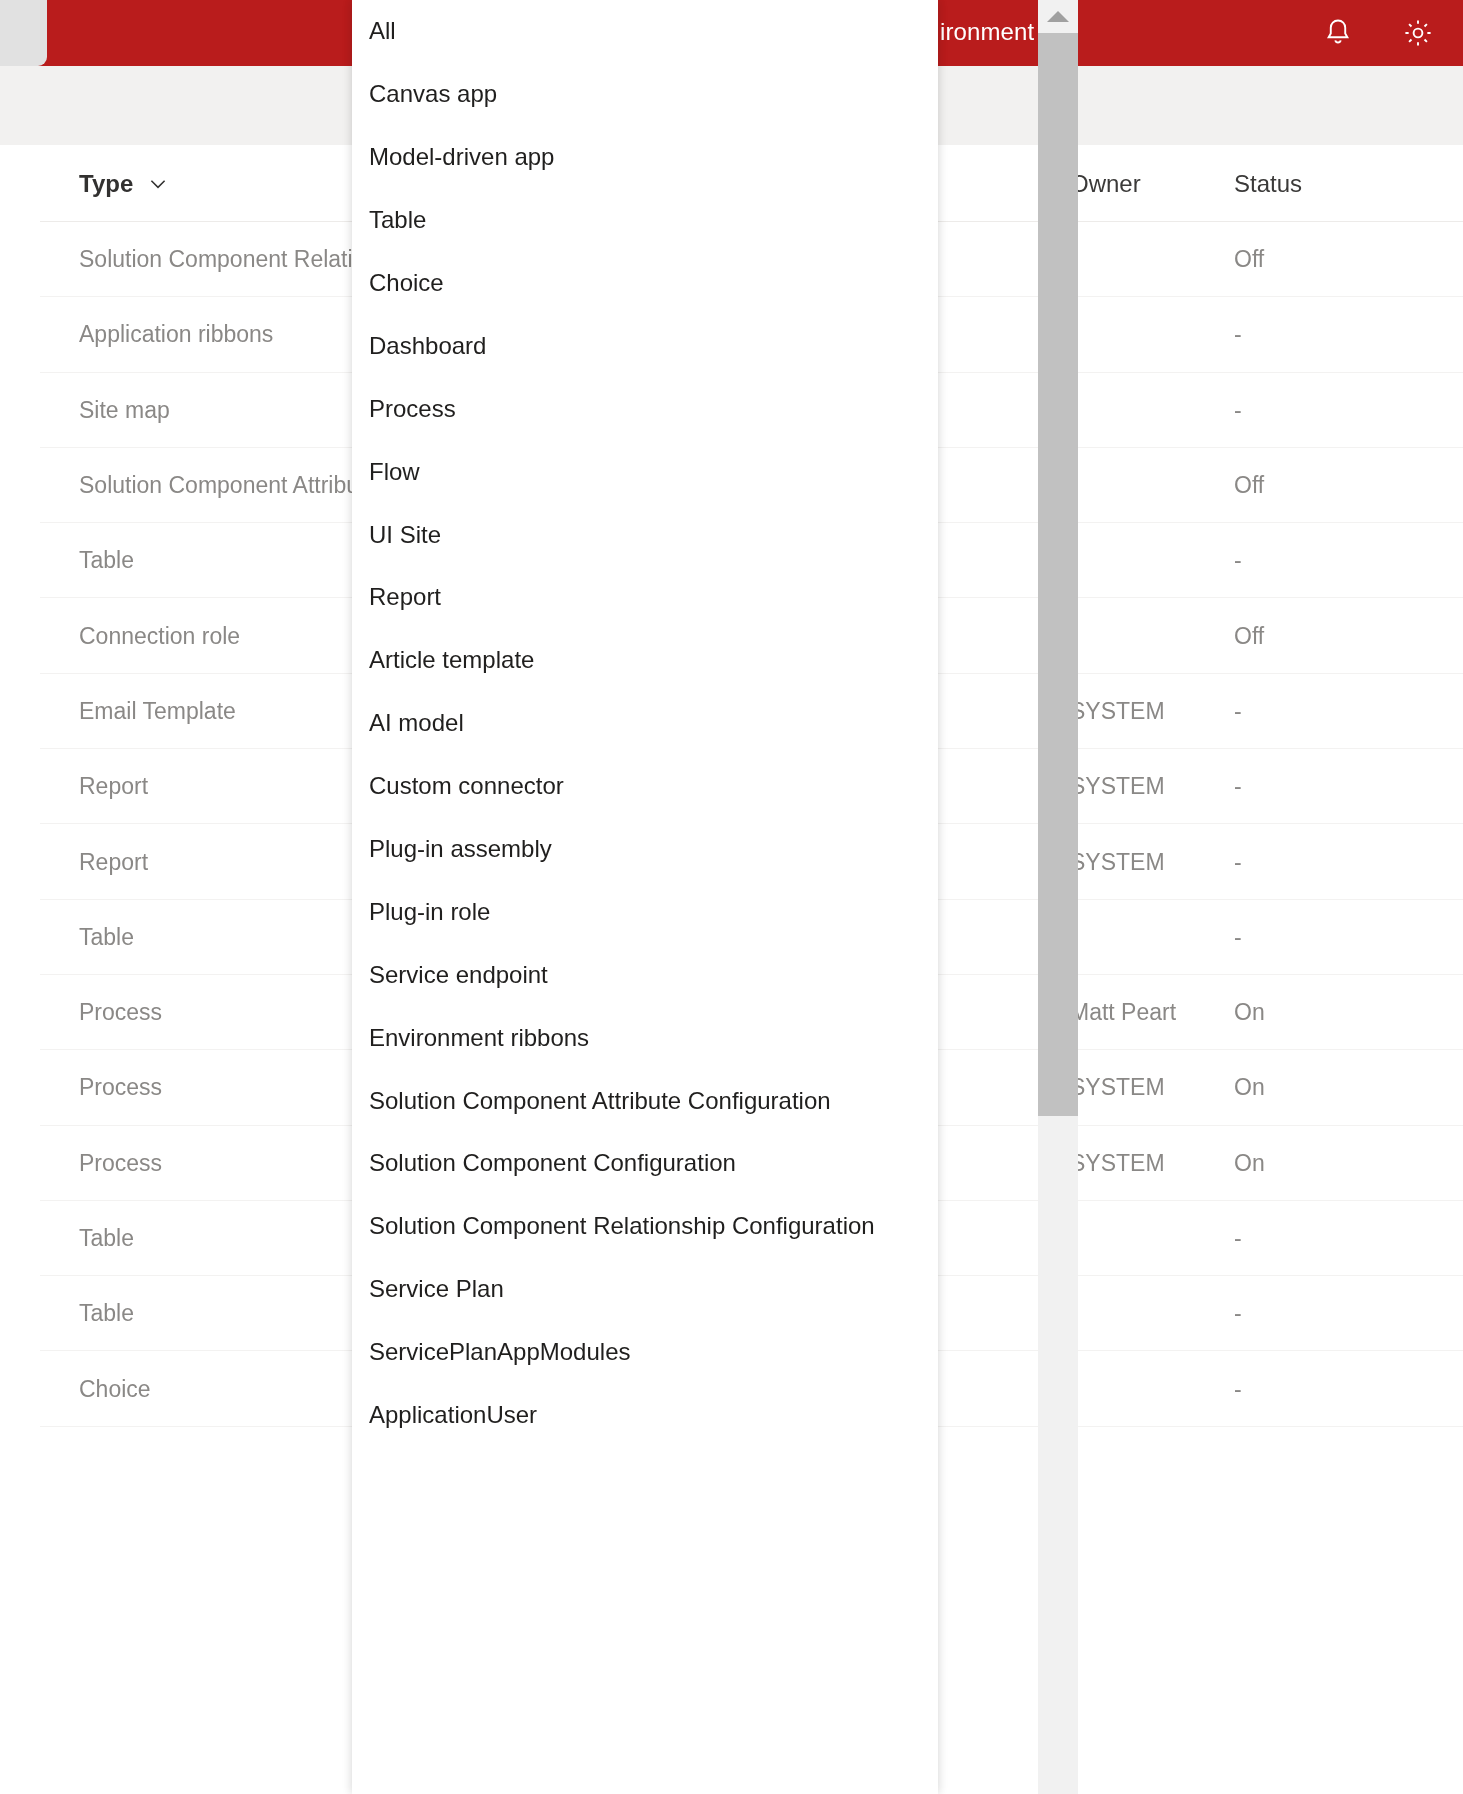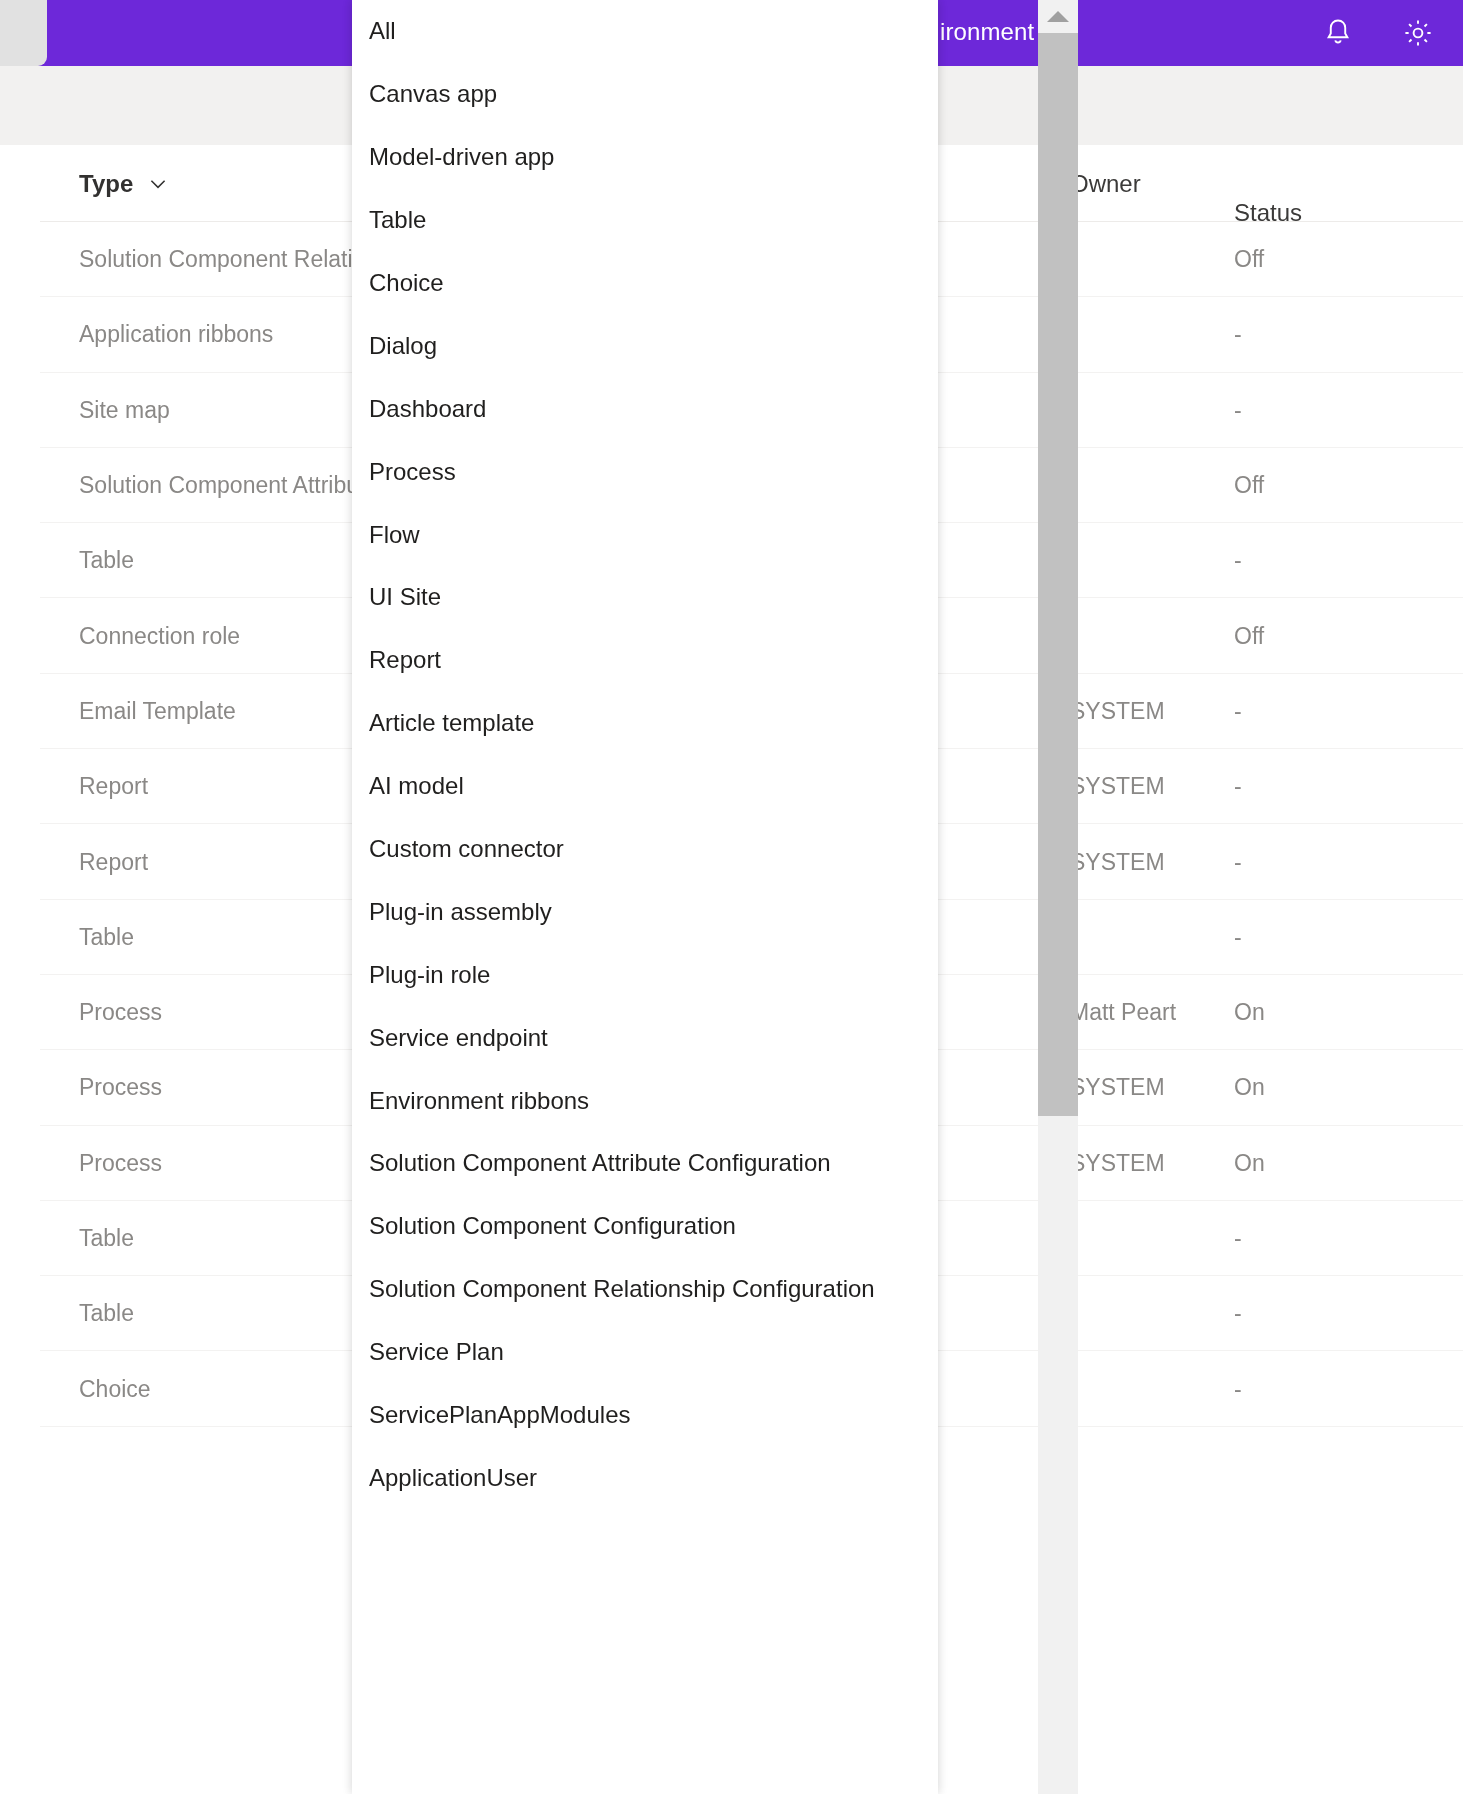--- a/index.html
+++ b/index.html
@@ -6,21 +6,21 @@
   html,body{
     width:1463px; height:1794px;
     font-family:"Liberation Sans", sans-serif;
     background:#ffffff; overflow:hidden;
   }
   #app{ position:relative; width:1463px; height:1794px; background:#ffffff; }
 
   
   .appbar{
     position:absolute; left:0; top:0; width:1463px; height:66px;
-    background:#6d28d9;
+    background:#b91c1c;
   }
   .appbar-tabchip{
     position:absolute; left:0; top:0; width:47px; height:66px;
     background:#e1e1e1; border-bottom-right-radius:9px;
   }
   .env-name{
     position:absolute; left:940px; top:18px;
     font-size:24px; color:#ffffff; white-space:nowrap;
     letter-spacing:.1px;
   }
@@ -65,21 +65,21 @@
   .grid-head{
     position:relative; height:77px; border-bottom:1px solid #edebe9;
   }
   .hcell{
     position:absolute; top:0; height:77px; display:flex; align-items:center;
     font-size:24px; color:#323130; font-weight:600;
   }
   .hcell.type{ left:39px; gap:14px; }
   .hcell.type .chev{ width:22px; height:22px; display:block; }
   .hcell.owner{ left:1030px; font-weight:400; color:#3b3a39; }
-  .hcell.status{ left:1194px; font-weight:400; color:#3b3a39;margin-top:29px; }
+  .hcell.status{ left:1194px; font-weight:400; color:#3b3a39; }
 
   .row{
     position:relative; height:75.3px; border-bottom:1px solid #f3f2f1;
   }
   .cell{
     position:absolute; top:0; height:75.3px; display:flex; align-items:center;
     font-size:23px; color:#8a8886; white-space:nowrap; overflow:hidden;
   }
   .cell.c-type{ left:39px; width:920px; }
   .cell.c-owner{ left:1030px; width:150px; }
@@ -266,21 +266,20 @@
       </div>
   </div>
 
   <div class="callout">
     <div id="dropdown-list">
         <div class="opt">All</div>
         <div class="opt">Canvas app</div>
         <div class="opt">Model-driven app</div>
         <div class="opt">Table</div>
         <div class="opt">Choice</div>
-        <div class="opt">Dialog</div>
         <div class="opt">Dashboard</div>
         <div class="opt">Process</div>
         <div class="opt">Flow</div>
         <div class="opt">UI Site</div>
         <div class="opt">Report</div>
         <div class="opt">Article template</div>
         <div class="opt">AI model</div>
         <div class="opt">Custom connector</div>
         <div class="opt">Plug-in assembly</div>
         <div class="opt">Plug-in role</div>

